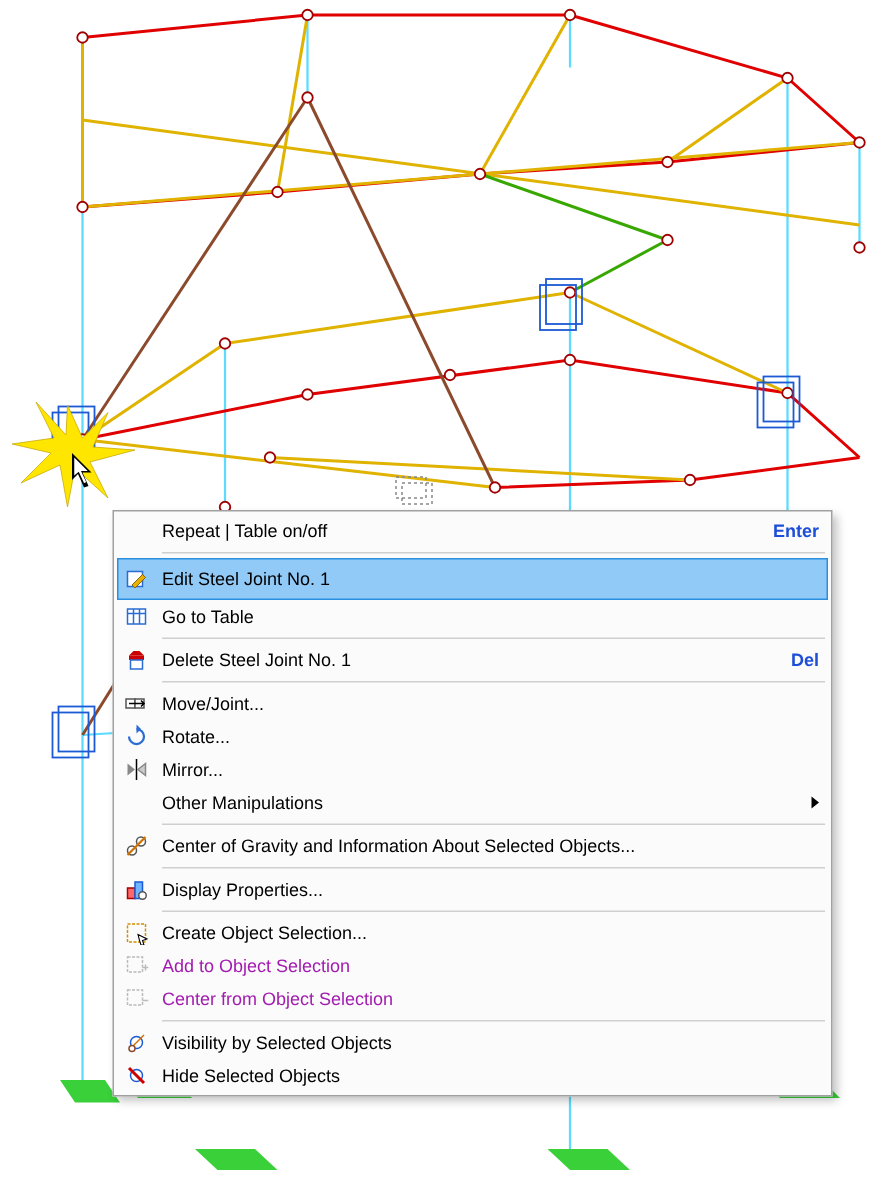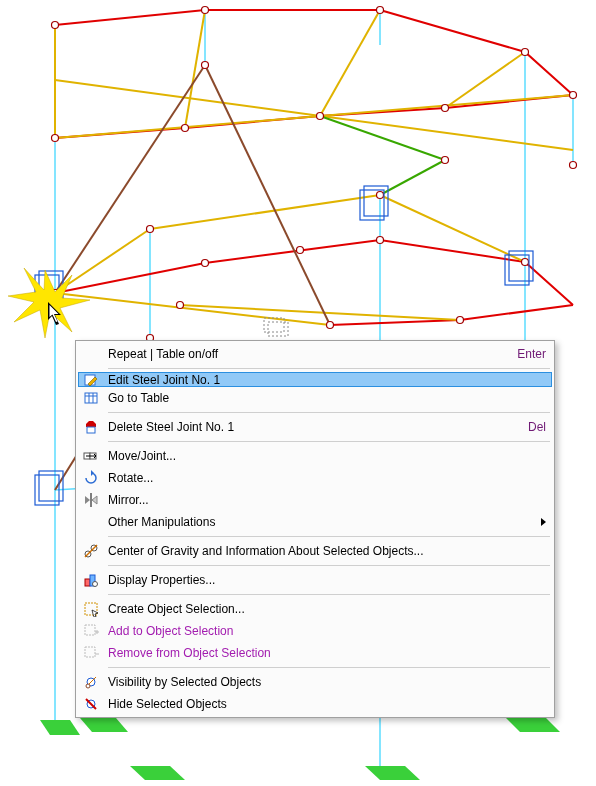--- a/index.html
+++ b/index.html
@@ -52,39 +52,40 @@
   .menu-row {
     display: flex;
     align-items: center;
     height: 22px;
     padding: 0 6px 0 2px;
     position: relative;
   }
   .menu-row.highlighted {
     background: #91c9f7;
     border: 1px solid #2b8fe0;
-    height: 15px;
+    height: 28px;
     padding: 0 5px 0 1px;
   }
   .menu-row .icon-slot {
     width: 22px;
     height: 16px;
     display: flex;
     align-items: center;
     justify-content: center;
     flex-shrink: 0;
     margin-right: 6px;
   }
   .menu-row .label {
     flex-grow: 1;
     white-space: nowrap;
   }
   .menu-row .shortcut {
-    color: #701a75;
+    color: #1d4ed8;
     margin-left: 8px;
+    font-weight: bold;
   }
   .menu-row.disabled .label,
   .menu-row.disabled .shortcut {
     color: #a21caf;
   }
   .menu-sep {
     height: 1px;
     background: #cfcfcf;
     margin: 3px 2px 3px 30px;
   }
@@ -327,21 +328,21 @@
       </span>
       <span class="label">Add to Object Selection</span>
     </div>
     <div class="menu-row disabled">
       <span class="icon-slot">
         <svg width="16" height="16" viewBox="0 0 16 16">
           <rect x="2" y="2" width="10" height="10" fill="none" stroke="#bbb" stroke-dasharray="2 1"></rect>
           <path d="M12 9 H16" stroke="#bbb"></path>
         </svg>
       </span>
-      <span class="label">Remove from Object Selection</span>
+      <span class="label">Center from Object Selection</span>
     </div>
     <div class="menu-sep"></div>
     <div class="menu-row">
       <span class="icon-slot">
         <svg width="16" height="16" viewBox="0 0 16 16">
           <circle cx="8" cy="8" r="4" fill="#fff" stroke="#1b5ad4"></circle>
           <path d="M3 13 L13 3" stroke="#d07000"></path>
           <circle cx="5" cy="12" r="2" fill="#fff" stroke="#8b4a2c"></circle>
         </svg>
       </span>

